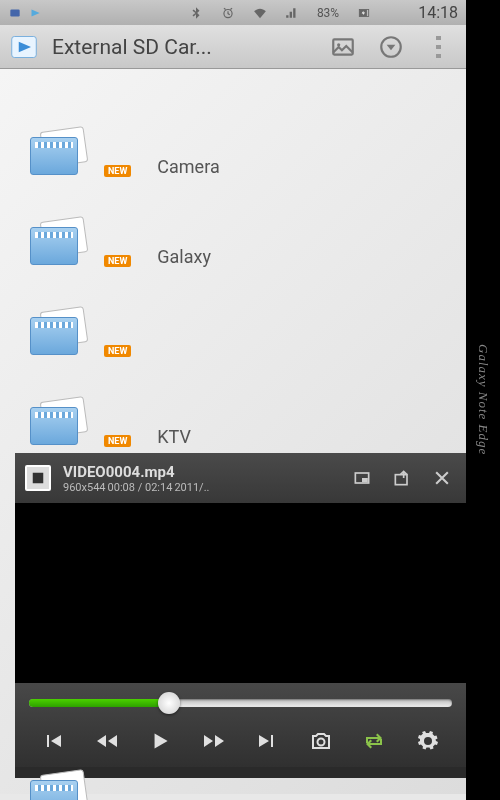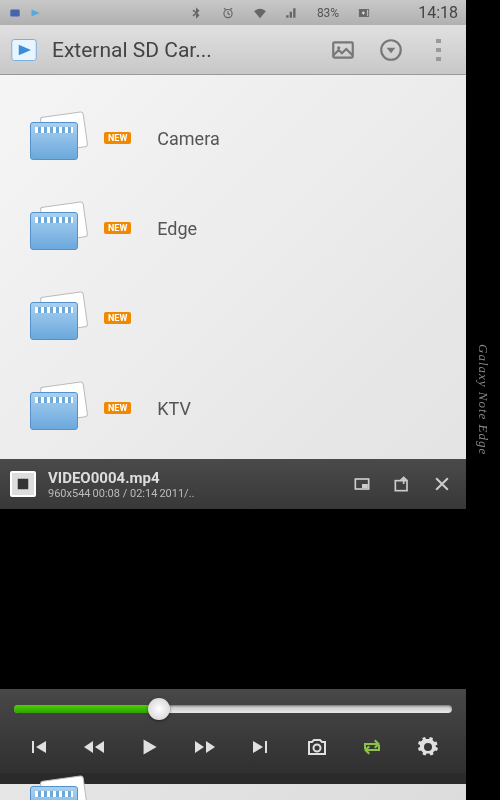--- a/index.html
+++ b/index.html
@@ -6,37 +6,37 @@
 body { font-family: Roboto, Arial, sans-serif; background: #000; width: 500px; height: 800px; overflow: hidden; position: relative; }
 
 .screen { width: 466px; height: 800px; background: #e8e8e8; position: relative; }
 
 .status-bar { height: 25px; background: linear-gradient(#c8c8c8,#b0b0b0); display: flex; align-items: center; justify-content: flex-end; padding: 0 8px; font-size: 13px; color: #555; gap: 18px; }
 .status-left { position: absolute; left: 8px; display: flex; gap: 6px; }
 .status-icon { width: 14px; height: 14px; }
 .status-time { font-size: 16px; color: #444; font-weight: 400; margin-left: 29px; }
 .status-batt { font-size: 12px; }
 
-.title-bar { height: 50px; background: linear-gradient(#e0e0e0,#c8c8c8); border-bottom: 1px solid #999; display: flex; align-items: center; padding: 0 10px; gap: 14px; }
+.title-bar { height: 44px; background: linear-gradient(#e0e0e0,#c8c8c8); border-bottom: 1px solid #999; display: flex; align-items: center; padding: 0 10px; gap: 14px; }
 .title-bar .app-icon { width: 28px; height: 28px; }
 .title-bar .title-text { flex: 1; font-size: 21px; color: #444; white-space: nowrap; overflow: hidden; text-overflow: ellipsis; }
 .title-bar .tb-btn { width: 34px; height: 34px; display: flex; align-items: center; justify-content: center; }
 
 .content { position: relative; height: 725px; background: linear-gradient(135deg,#f5f5f5,#dcdcdc); }
 
 .folder-list { padding: 18px 0; }
-.folder-item { display: flex; align-items: center; height: 90px; padding: 0 30px; gap: 18px; }
+.folder-item { display: flex; align-items: flex-end; height: 90px; padding: 0 30px; gap: 18px; }
 .folder-icon { width: 56px; height: 48px; position: relative; }
 .folder-back { position: absolute; width: 44px; height: 36px; background: #fff; border: 1px solid #bbb; border-radius: 3px; top: 0; left: 12px; transform: rotate(-8deg); }
 .folder-front { position: absolute; width: 48px; height: 38px; background: linear-gradient(#a8d0f0,#6ba8dc); border: 1px solid #5590c8; border-radius: 3px; top: 8px; left: 0; }
 .folder-front::before { content:""; position:absolute; left:4px; top:4px; right:4px; height:6px; background:repeating-linear-gradient(90deg,#fff 0,#fff 3px,#6ba8dc 3px,#6ba8dc 6px); }
 .new-badge { background: #f08800; color: #fff; font-size: 9px; font-weight: bold; padding: 1px 4px; border-radius: 2px; }
 .folder-name { font-size: 18px; color: #555; margin-left: 8px; }
 
-.video-player { position: absolute; left: 0; right: 0; bottom: 16px; height: 325px; background: #2a2a2a; }
+.video-player { position: absolute; left: 15px; right: 0; bottom: 16px; height: 325px; background: #2a2a2a; }
 .video-player-header { height: 50px; background: linear-gradient(#4a4a4a,#383838); display: flex; align-items: center; padding: 0 10px; gap: 12px; }
 .vp-file-icon { width: 26px; height: 26px; background: #ddd; border: 2px solid #fff; border-radius: 2px; display:flex; align-items:center; justify-content:center; }
 .vp-info { flex: 1; color: #ddd; }
 .vp-title { font-size: 15px; font-weight: bold; }
 .vp-meta { font-size: 11px; color: #bbb; display: flex; gap: 2px; }
 .vp-hbtn { width: 28px; height: 28px; display:flex; align-items:center; justify-content:center; color:#ddd; }
 
 .video-area { height: 180px; background: #000; }
 
 .video-controls { background: linear-gradient(#484848,#303030); padding: 10px 14px 8px; }
@@ -127,21 +127,21 @@
           </div>
         <span class="new-badge">NEW</span>
         <span class="folder-name">Camera</span>
       </div>
       <div class="folder-item">
         <div class="folder-icon">
             <div class="folder-back"></div>
             <div class="folder-front"></div>
           </div>
         <span class="new-badge">NEW</span>
-        <span class="folder-name">Edge</span>
+        <span class="folder-name">Galaxy</span>
       </div>
       <div class="folder-item">
         <div class="folder-icon">
             <div class="folder-back"></div>
             <div class="folder-front"></div>
           </div>
         <span class="new-badge">NEW</span>
       </div>
       <div class="folder-item">
         <div class="folder-icon">

